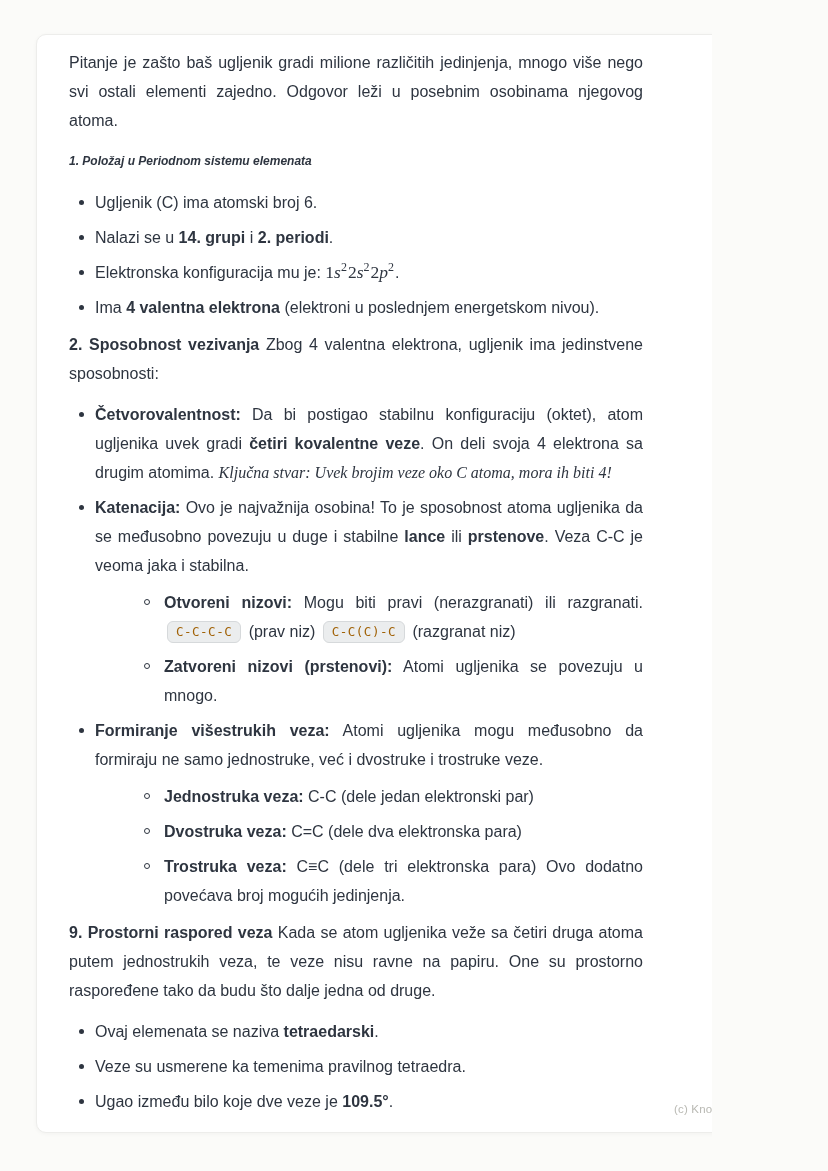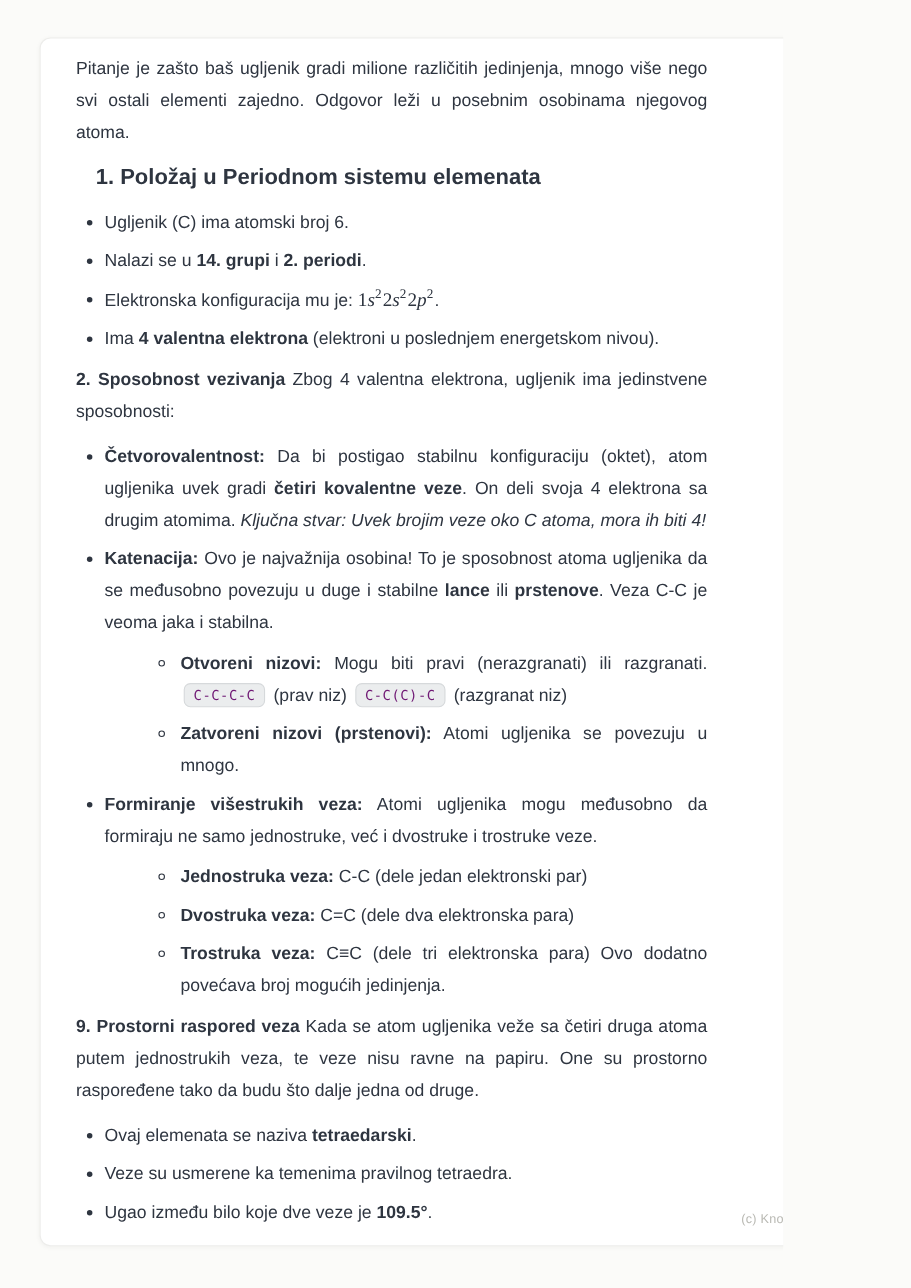--- a/index.html
+++ b/index.html
@@ -14,46 +14,46 @@
     background:#ffffff; border:1px solid #ededeb; border-radius:10px;
     box-shadow:0 1px 4px rgba(0,0,0,0.04);
     box-sizing:border-box;
   }
   .content {
     position:absolute; left:0; top:0; bottom:0; right:40px;
     padding:13px 108px 0 32px; box-sizing:border-box;
     font-size:16px; line-height:29px;
   }
   .para { margin:0 0 12px; text-align:justify; }
-  .heading { font-size:20px; font-weight:700; margin:10px 18px 12px; }
+  .heading { font-size:12px; font-weight:700; margin:10px 0 12px;font-style:italic; }
   ul { list-style:none; margin:0 0 8px; padding:0; }
   .l1 > li {
     position:relative; padding-left:26px; margin-bottom:6px; text-align:justify;
   }
   .l1 > li::before {
     content:""; position:absolute; left:10px; top:12px;
     width:5px; height:5px; border-radius:50%; background:#2e3540;
   }
   .l2 { margin:8px 0 0 41px; }
   .l2 > li {
     position:relative; padding-left:28px; margin-bottom:6px; text-align:justify;
   }
   .l2 > li::before {
     content:""; position:absolute; left:8px; top:11px;
     width:6px; height:6px; border-radius:50%;
     border:1.5px solid #2e3540; background:#ffffff; box-sizing:border-box;
   }
   li:last-child { margin-bottom:0; }
   .run-b { font-weight:700; }
-  .run-i { font-style:italic; }
+  .run-i { font-style:italic;font-family:Liberation Serif, serif; }
   .run-c {
     font-family:"DejaVu Sans Mono","Liberation Mono",monospace;
     font-size:12.5px; line-height:14px; letter-spacing:0.5px;
     background:#ebedee; border:1px solid #d6d9db; border-radius:6px;
-    padding:3px 8px; margin:0 3px; color:#701a75;
+    padding:3px 8px; margin:0 3px; color:#a16207;
     white-space:nowrap; display:inline-block; position:relative; top:-1px;
   }
   .run-mn, .run-mv {
     font-family:"Liberation Serif","DejaVu Serif",serif; font-size:17.5px;
   }
   .run-mv { font-style:italic; }
   sup.run-ms {
     font-family:"Liberation Serif","DejaVu Serif",serif;
     font-size:12px; line-height:0; vertical-align:baseline;
     position:relative; top:-7px; margin-right:1px;

